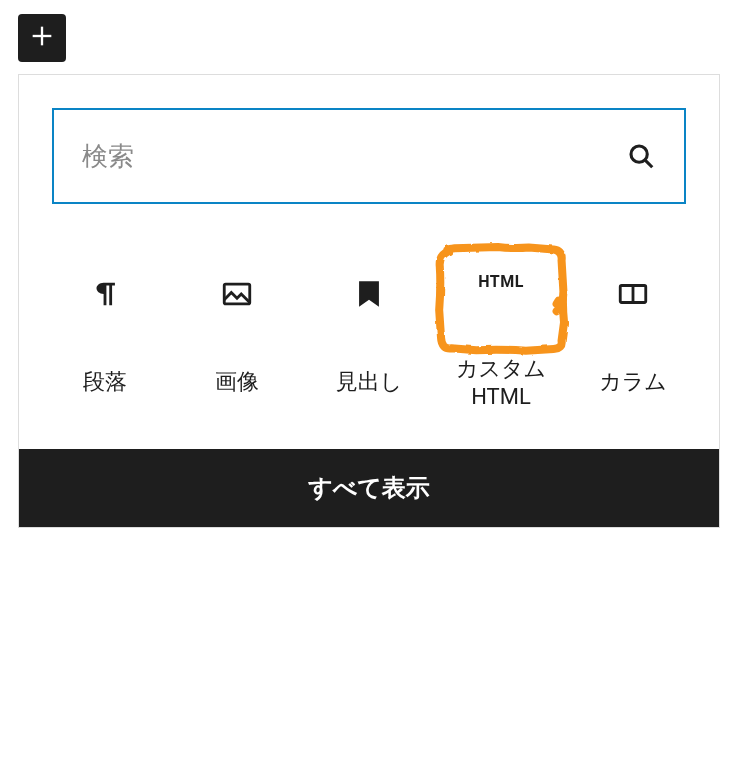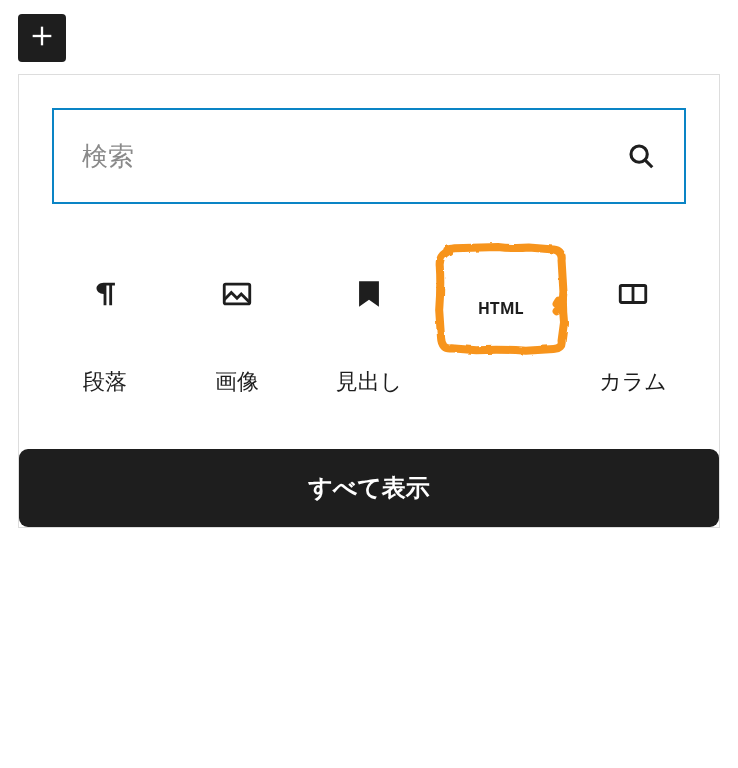--- a/index.html
+++ b/index.html
@@ -112,21 +112,20 @@
     .show-all-button {
       background: #1e1e1e;
       color: #fff;
       height: 78px;
       display: flex;
       align-items: center;
       justify-content: center;
       font-size: 24px;
       font-weight: 600;
       cursor: pointer;
-      border-radius: 9px;
     }
   </style>
 </head>
 <body>
 
 <div class="add-button">
   <span>
     <svg viewBox="0 0 24 24" fill="none" stroke="#fff" stroke-width="2">
       <line x1="12" y1="4" x2="12" y2="20"></line>
       <line x1="4" y1="12" x2="20" y2="12"></line>
@@ -185,20 +184,21 @@
         <defs>
           <filter id="rough">
             <feTurbulence type="fractalNoise" baseFrequency="0.08" numOctaves="2" result="noise"></feTurbulence>
             <feDisplacementMap in="SourceGraphic" in2="noise" scale="4"></feDisplacementMap>
           </filter>
         </defs>
       </svg>
       <span class="block-icon">
         <span class="html-icon-text">HTML</span>
       </span>
+      <span class="block-label">カスタム HTML</span>
     </div>
 
     <div class="block-item">
       <span class="block-icon">
         <svg viewBox="0 0 24 24" fill="none" stroke="#1e1e1e" stroke-width="2">
           <rect x="3" y="6" width="18" height="12" rx="1"></rect>
           <line x1="12" y1="6" x2="12" y2="18"></line>
         </svg>
       </span>
       <span class="block-label">カラム</span>

